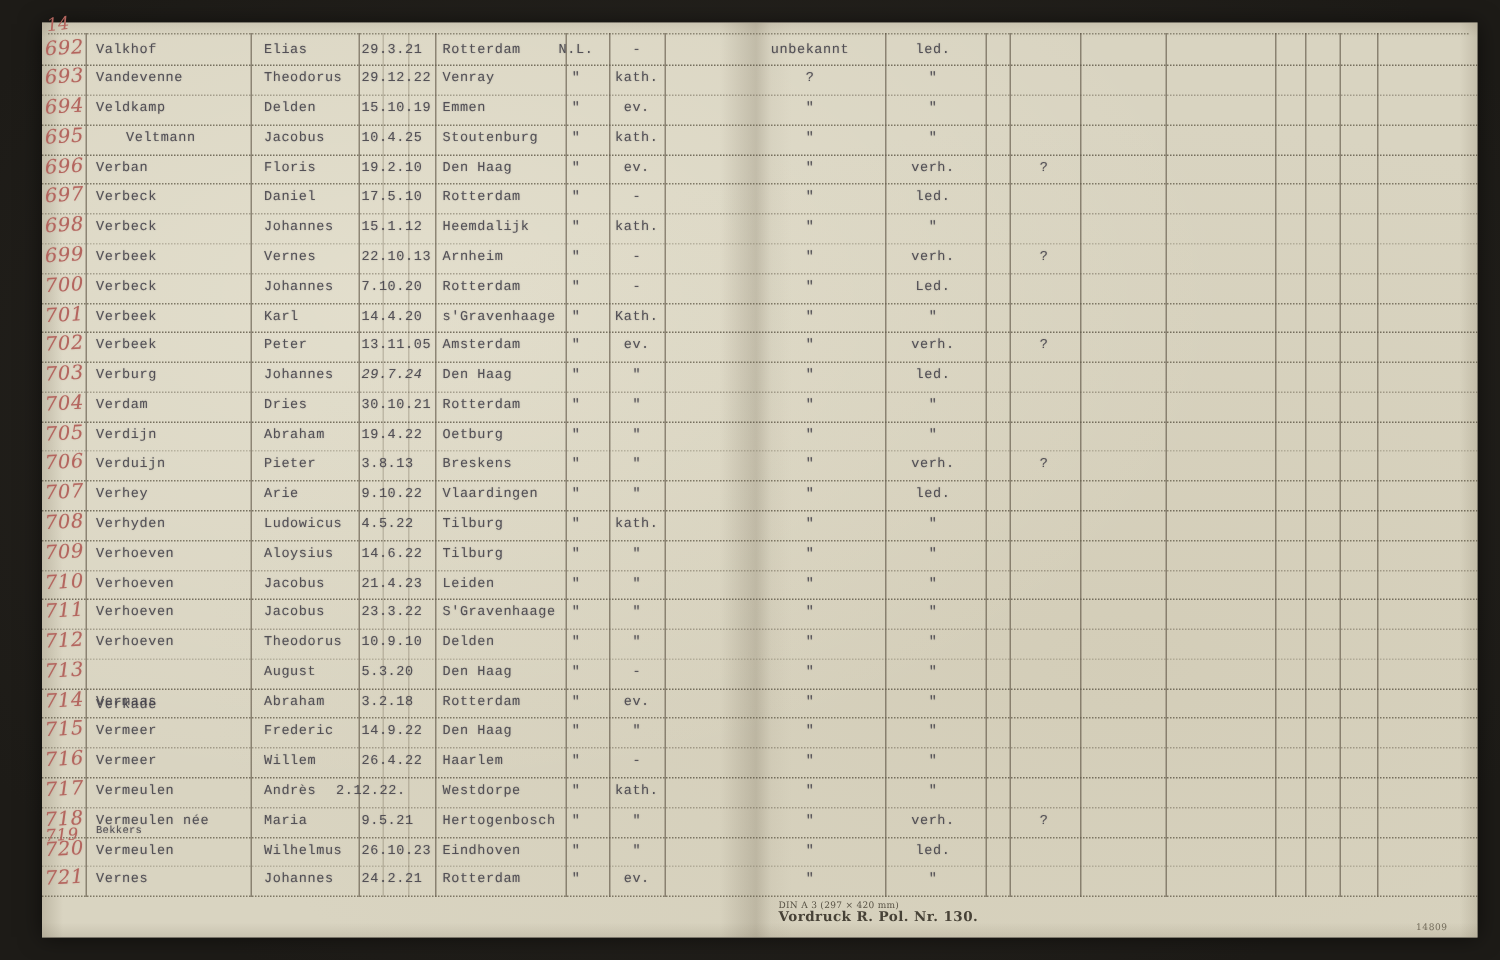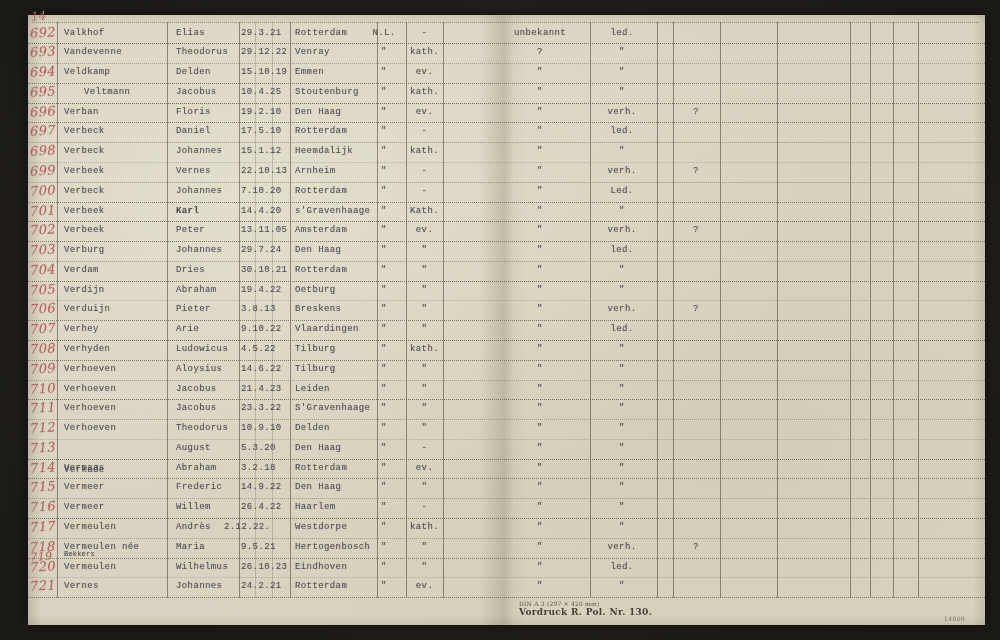--- a/index.html
+++ b/index.html
@@ -190,21 +190,21 @@
         <span class="cell " style="left: 213px; width: 50px;">7.10.20</span>
         <span class="cell " style="left: 267px; width: 80px;">Rotterdam</span>
         <span class="cell  center" style="left: 335px; width: 42px;">"</span>
         <span class="cell  center" style="left: 378px; width: 37px;">-</span>
         <span class="cell  center" style="left: 478px; width: 68px;">"</span>
         <span class="cell  center" style="left: 560px; width: 68px;">Led.</span>
       </div>
       <div class="row" style="top: 186.52px;">
         <span class="cell num" style="left: 2px; width: 30px;">701</span>
         <span class="cell " style="left: 36px; width: 110px;">Verbeek</span>
-        <span class="cell " style="left: 148px; width: 66px; font-weight: bold;">Karl</span>
+        <span class="cell " style="left: 148px; width: 66px;">Karl</span>
         <span class="cell " style="left: 213px; width: 50px;">14.4.20</span>
         <span class="cell " style="left: 267px; width: 80px;">s'Gravenhaage</span>
         <span class="cell  center" style="left: 335px; width: 42px;">"</span>
         <span class="cell  center" style="left: 378px; width: 37px;">Kath.</span>
         <span class="cell  center" style="left: 478px; width: 68px;">"</span>
         <span class="cell  center" style="left: 560px; width: 68px;">"</span>
       </div>
       <div class="row" style="top: 206.3px;">
         <span class="cell num" style="left: 2px; width: 30px;">702</span>
         <span class="cell " style="left: 36px; width: 110px;">Verbeek</span>
@@ -214,21 +214,21 @@
         <span class="cell  center" style="left: 335px; width: 42px;">"</span>
         <span class="cell  center" style="left: 378px; width: 37px;">ev.</span>
         <span class="cell  center" style="left: 478px; width: 68px;">"</span>
         <span class="cell  center" style="left: 560px; width: 68px;">verh.</span>
         <span class="cell  center" style="left: 645px; width: 46px;">?</span>
       </div>
       <div class="row" style="top: 226.08px;">
         <span class="cell num" style="left: 2px; width: 30px;">703</span>
         <span class="cell " style="left: 36px; width: 110px;">Verburg</span>
         <span class="cell " style="left: 148px; width: 62px;">Johannes</span>
-        <span class="cell " style="left: 213px; width: 32px;">29.7.24</span>
+        <span class="cell " style="left: 213px; width: 32px; font-style: italic;">29.7.24</span>
         <span class="cell " style="left: 267px; width: 80px;">Den Haag</span>
         <span class="cell  center" style="left: 335px; width: 42px;">"</span>
         <span class="cell  center" style="left: 378px; width: 37px;">"</span>
         <span class="cell  center" style="left: 478px; width: 68px;">"</span>
         <span class="cell  center" style="left: 560px; width: 68px;">led.</span>
       </div>
       <div class="row" style="top: 245.86px;">
         <span class="cell num" style="left: 2px; width: 30px;">704</span>
         <span class="cell " style="left: 36px; width: 110px;">Verdam</span>
         <span class="cell " style="left: 148px; width: 62px;">Dries</span>

